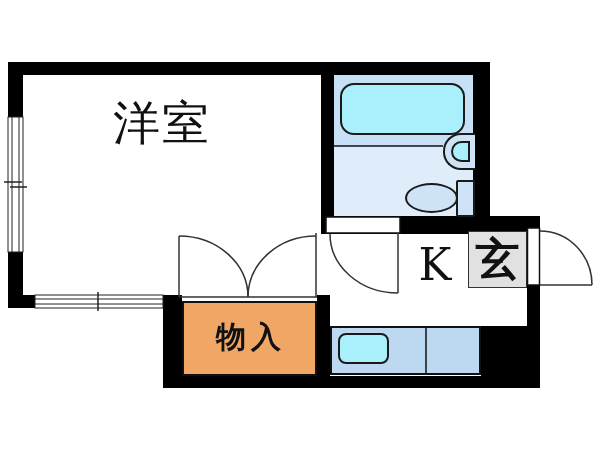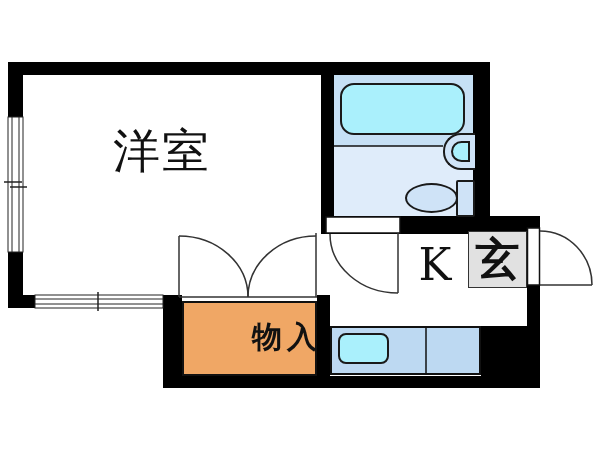--- a/index.html
+++ b/index.html
@@ -4,24 +4,24 @@
 <style>
   html,body{margin:0;padding:0;background:#fff;}
   .plan{position:relative;width:600px;height:450px;background:#ffffff;overflow:hidden;
         font-family:"DejaVu Serif","Liberation Serif",serif;color:#111;}
   .wall{position:absolute;background:#000;z-index:2;}
   .floor{position:absolute;z-index:1;}
   .zone{position:absolute;z-index:3;box-sizing:border-box;}
   .fixture{position:absolute;z-index:4;box-sizing:border-box;border:2px solid #1a1a1a;}
   .overlay{position:absolute;left:0;top:0;z-index:5;}
   .label{position:absolute;z-index:6;text-align:center;}
-  .label-room{left:22px;top:120px;width:280px;font-size:47px;line-height:62px;letter-spacing:2px;}
+  .label-room{left:22px;top:92px;width:280px;font-size:47px;line-height:62px;letter-spacing:2px;}
   .label-k{left:403px;top:241px;width:64px;font-size:44px;line-height:48px;}
   .label-genkan{left:468px;top:234px;width:59px;font-size:44px;line-height:50px;font-weight:bold;}
-  .label-closet{left:182px;top:319px;width:135px;font-size:30px;line-height:36px;font-weight:bold;letter-spacing:5px;padding-left:3px;box-sizing:border-box;margin-left:36px;}
+  .label-closet{left:182px;top:319px;width:135px;font-size:30px;line-height:36px;font-weight:bold;letter-spacing:5px;padding-left:3px;box-sizing:border-box;}
 </style>
 </head>
 <body>
 
 <div class="plan">
 
   <div class="floor" style="left:334px;top:75px;width:139px;height:71px;background:#c6e0f5;"></div>
   <div class="floor" style="left:334px;top:146px;width:139px;height:70px;background:#dfecfa;"></div>
 
   <div class="wall" style="left:8px;top:62px;width:482px;height:13px;"></div>

